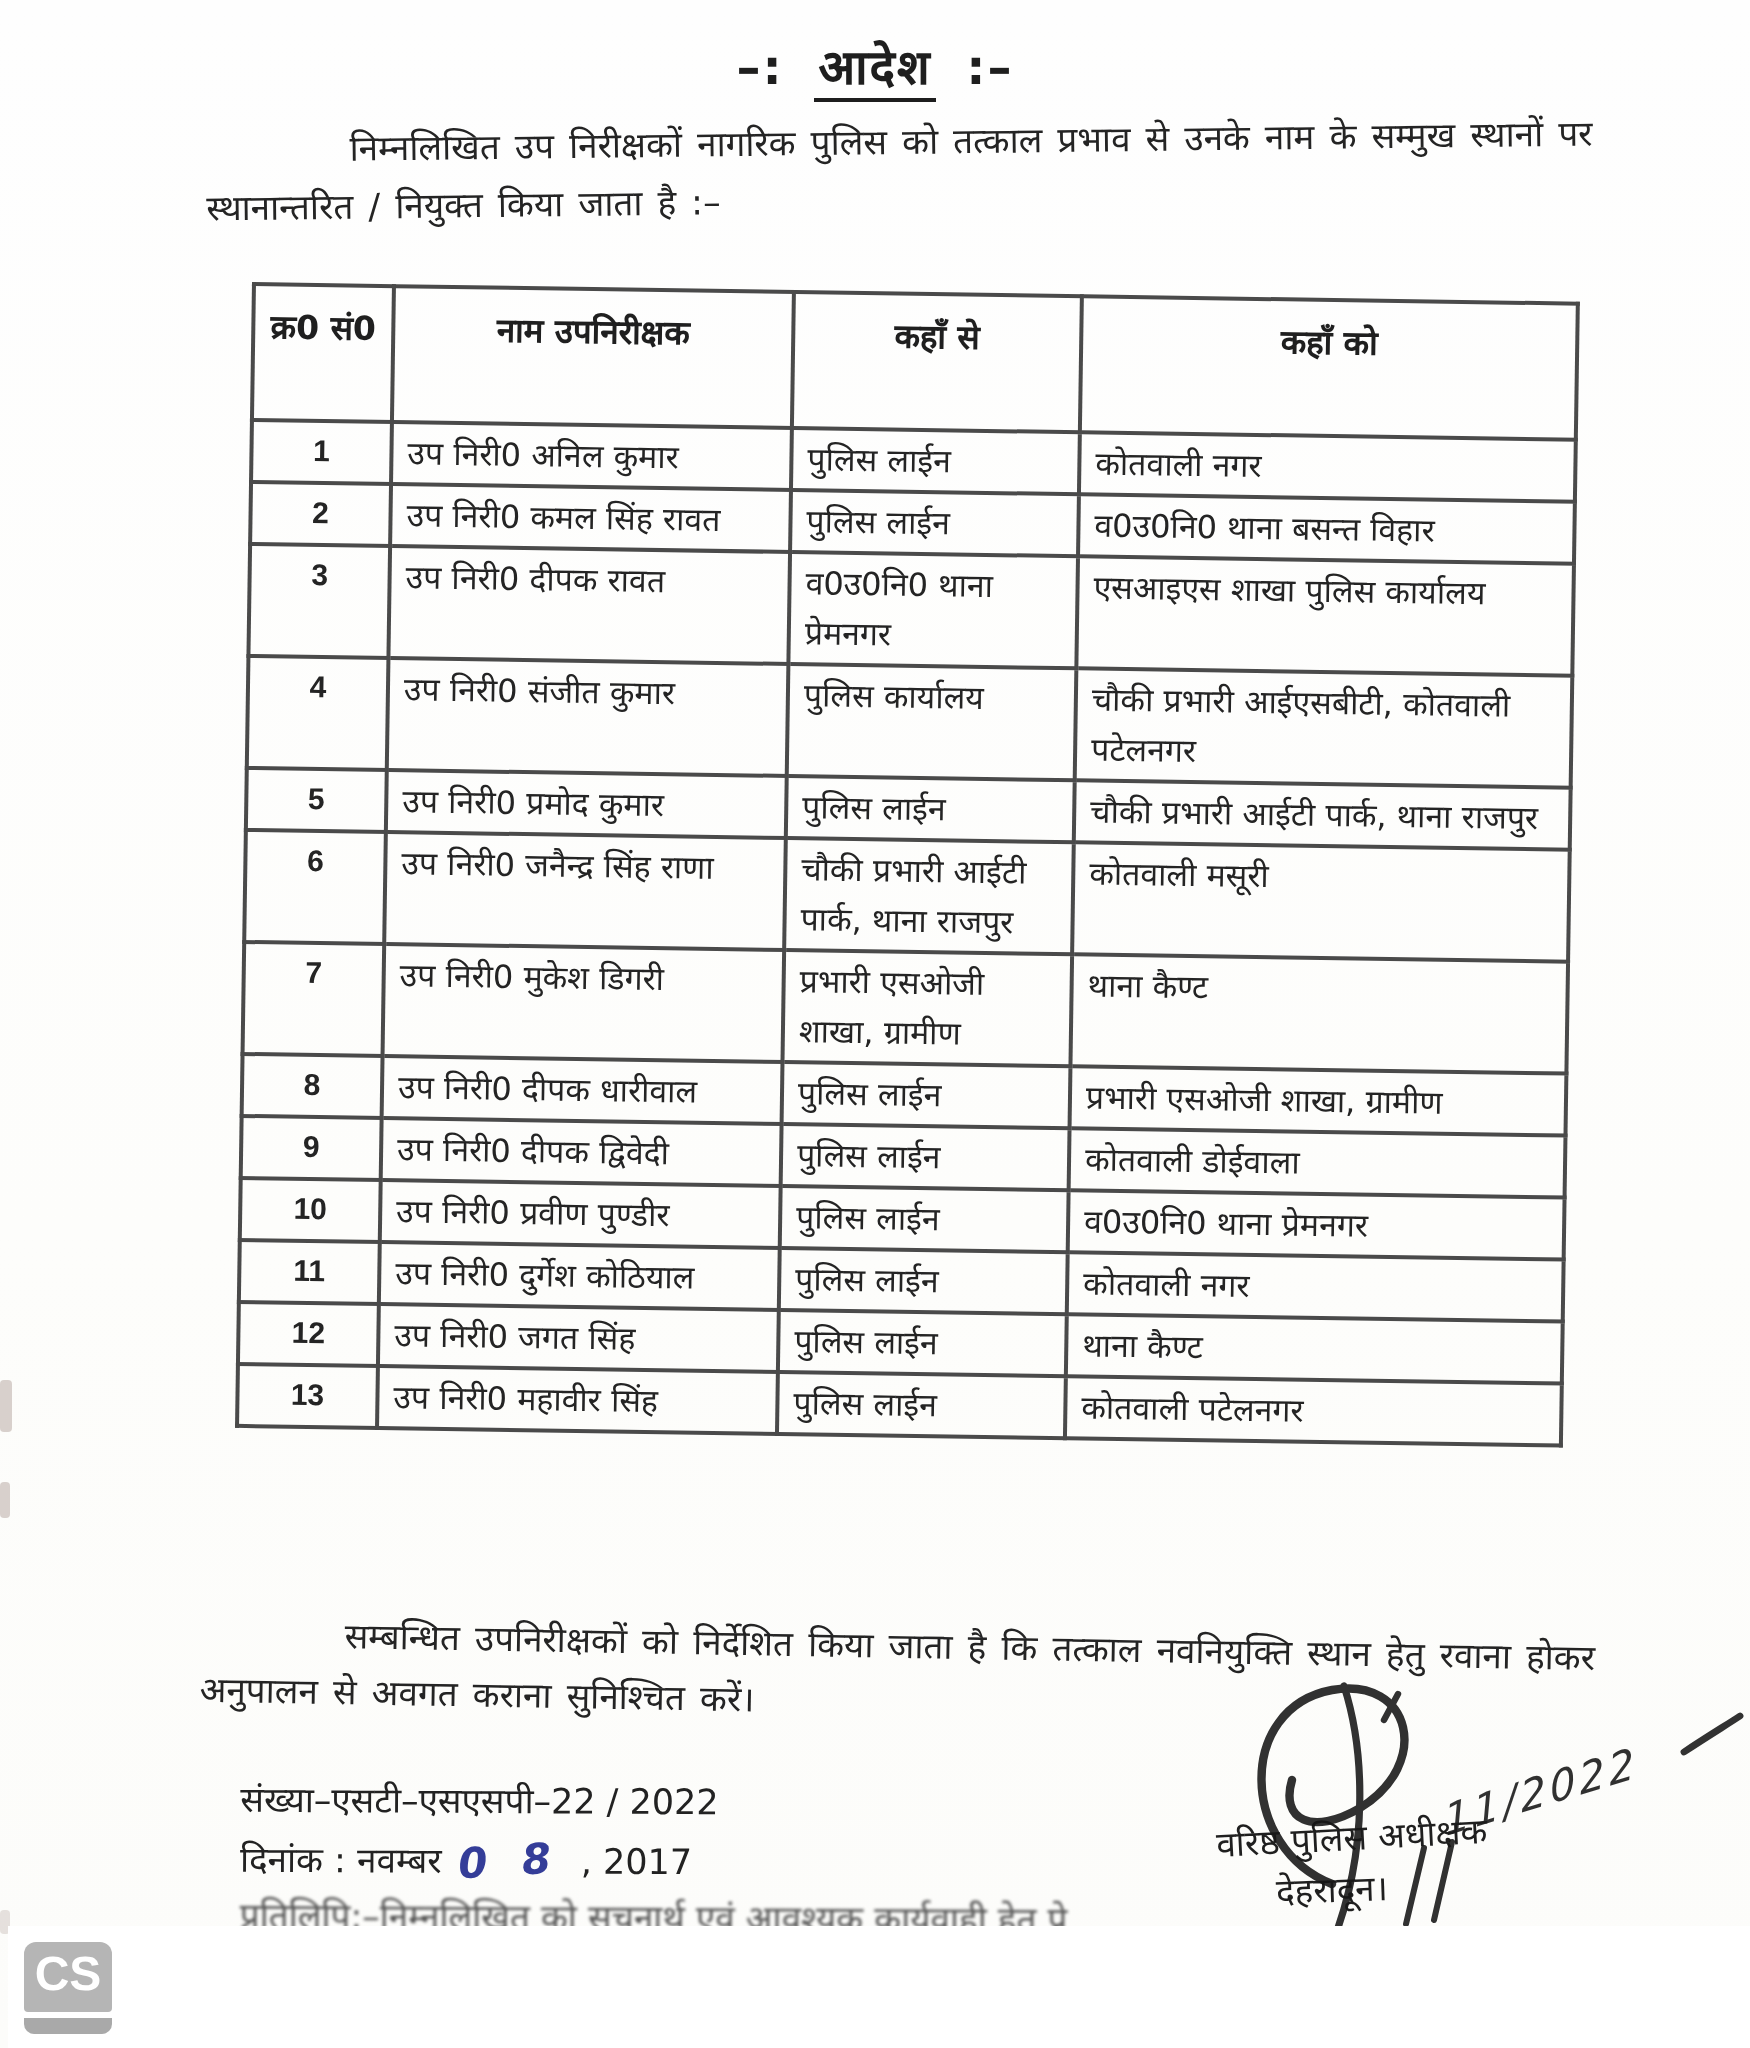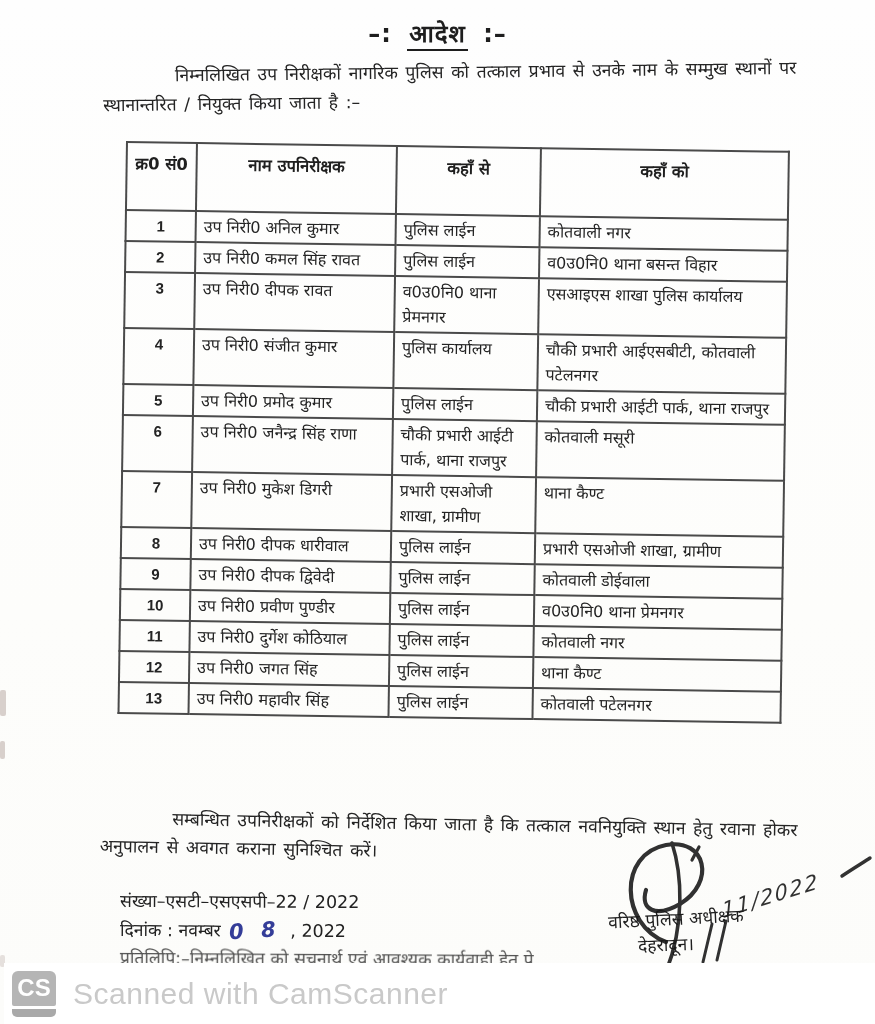--- a/index.html
+++ b/index.html
@@ -233,21 +233,21 @@
       <td class="c-to">कोतवाली पटेलनगर</td>
     </tr>
       </tbody>
   </table>
 
   <p class="closing">सम्बन्धित उपनिरीक्षकों को निर्देशित किया जाता है कि तत्काल नवनियुक्ति स्थान हेतु रवाना होकर अनुपालन से अवगत कराना सुनिश्चित करें।</p>
 
   <div class="ref-block">
     <div>संख्या–एसटी–एसएसपी–22 / 2022</div>
     <div>
-      <span>दिनांक : नवम्बर</span><span class="hand-blue">0 8</span><span>, 2022</span>
+      <span>दिनांक : नवम्बर</span><span class="hand-blue">0 8</span><span>, 2017</span>
     </div>
     <div class="copy-line">प्रतिलिपि:–निम्नलिखित को सूचनार्थ एवं आवश्यक कार्यवाही हेतु प्रे</div>
   </div>
 
   <div class="sig-block">
     <svg class="sig-svg" width="283" height="150" viewBox="0 0 283 150">
       <g fill="none" stroke="#161616" stroke-linecap="round" opacity="0.88">
         <path d="M74,110 C28,92 26,22 74,13 C114,6 124,50 88,72 C64,86 48,78 54,58" stroke-width="4.2"></path>
         <path d="M80,11 C90,42 93,92 74,140" stroke-width="3.6"></path>
         <path d="M100,28 l7,-13" stroke-width="3.2"></path>
@@ -265,16 +265,15 @@
   <div class="artifact a2"></div>
   <div class="artifact a3"></div>
 
   <div class="cs-footer">
     <div class="cs-logo">
       <div class="box">
           <span>CS</span>
         </div>
       <div class="tab"></div>
     </div>
-    <div class="cs-text">Scanned with CamScanner</div>
   </div>
 
 </div>
 
 </body></html>

